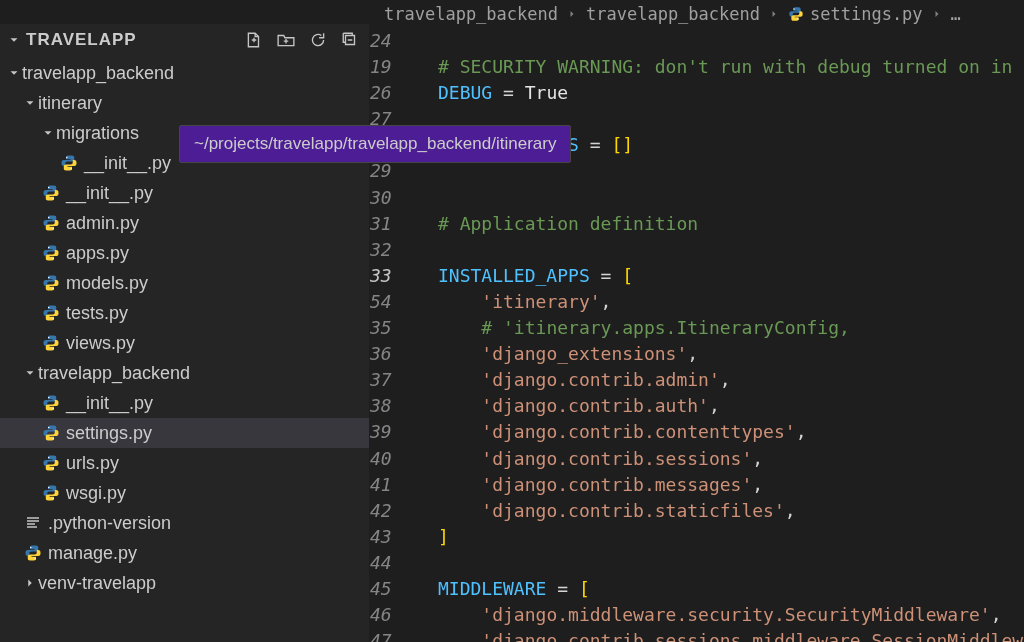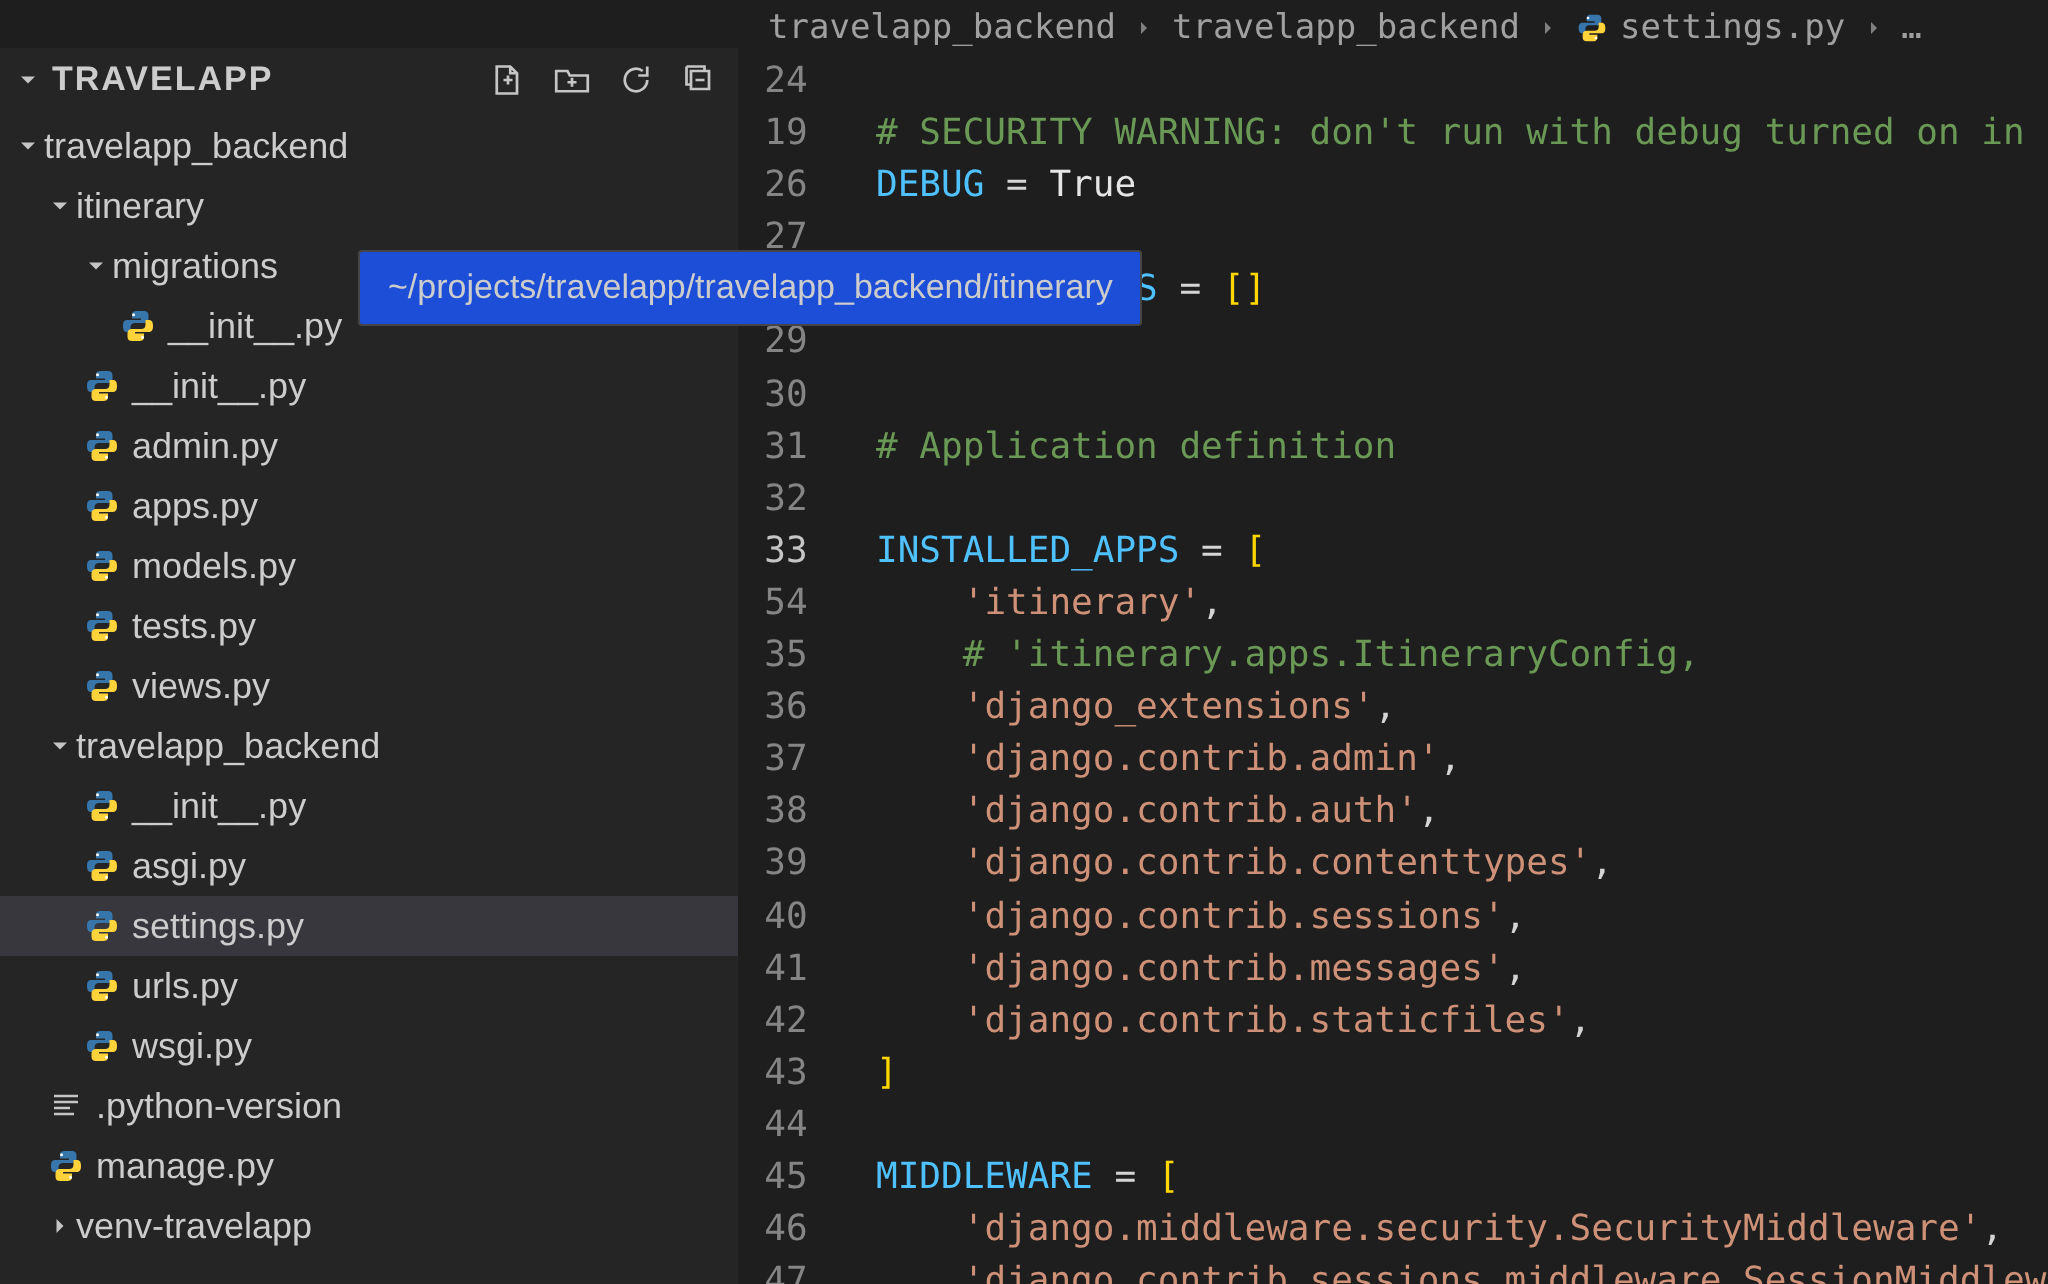--- a/index.html
+++ b/index.html
@@ -65,21 +65,21 @@
     margin-right: 4px;
   }
   .indent-0 { padding-left: 6px; }
   .indent-1 { padding-left: 22px; }
   .indent-2 { padding-left: 40px; }
   .indent-3 { padding-left: 58px; }
   .tooltip {
     position: absolute;
     top: 101px;
     left: 179px;
-    background: #1d4ed8;
+    background: #4c1d95;
     border: 1px solid #454545;
     color: #cccccc;
     padding: 8px 14px;
     font-size: 17px;
     white-space: nowrap;
     z-index: 10;
     border-radius: 2px;
   }
   .editor {
     flex: 1;
@@ -101,25 +101,26 @@
   .bc-sep { color: #808080; }
   .code-area {
     flex: 1;
     display: flex;
     font-size: 18px;
     line-height: 26.1px;
     overflow: hidden;
   }
   .gutter {
     width: 68px;
-    text-align: center;
+    text-align: left;
     color: #858585;
     padding-right: 22px;
     position: relative;
     user-select: none;
+    font-style: italic;
   }
   .gutter-line { height: 26.1px; position: relative; }
   .gutter-line.current { color: #c6c6c6; }
   .code-lines { flex: 1; white-space: pre; }
   .code-line { height: 26.1px; }
   .c-comment { color: #6a9955; }
   .c-var-const { color: #4fc1ff; }
   .c-op { color: #d4d4d4; }
   .c-bool { color: #e5e5e5; }
   .c-bracket { color: #ffd700; }
@@ -276,31 +277,20 @@
       <div class="tree-row indent-2">
         <span class="file-icon">
           <svg width="18" height="18" viewBox="0 0 24 24">
             <path fill="#3776ab" d="M11 2c-3 0-3 2-3 3v2h6v1H5c-2 0-3 1-3 4s1 4 3 4h2v-3c0-2 1-3 3-3h6c2 0 3-1 3-3V5c0-2-1-3-3-3h-5z"></path>
             <circle cx="9" cy="4.5" r="1" fill="#fff"></circle>
             <path fill="#ffd43b" d="M13 22c3 0 3-2 3-3v-2h-6v-1h9c2 0 3-1 3-4s-1-4-3-4h-2v3c0 2-1 3-3 3H8c-2 0-3 1-3 3v2c0 2 1 3 3 3h5z"></path>
             <circle cx="15" cy="19.5" r="1" fill="#fff"></circle>
           </svg>
         </span>
         <span>__init__.py</span>
-      </div>
-      <div class="tree-row indent-2">
-        <span class="file-icon">
-          <svg width="18" height="18" viewBox="0 0 24 24">
-            <path fill="#3776ab" d="M11 2c-3 0-3 2-3 3v2h6v1H5c-2 0-3 1-3 4s1 4 3 4h2v-3c0-2 1-3 3-3h6c2 0 3-1 3-3V5c0-2-1-3-3-3h-5z"></path>
-            <circle cx="9" cy="4.5" r="1" fill="#fff"></circle>
-            <path fill="#ffd43b" d="M13 22c3 0 3-2 3-3v-2h-6v-1h9c2 0 3-1 3-4s-1-4-3-4h-2v3c0 2-1 3-3 3H8c-2 0-3 1-3 3v2c0 2 1 3 3 3h5z"></path>
-            <circle cx="15" cy="19.5" r="1" fill="#fff"></circle>
-          </svg>
-        </span>
-        <span>asgi.py</span>
       </div>
       <div class="tree-row indent-2 selected">
         <span class="file-icon">
           <svg width="18" height="18" viewBox="0 0 24 24">
             <path fill="#3776ab" d="M11 2c-3 0-3 2-3 3v2h6v1H5c-2 0-3 1-3 4s1 4 3 4h2v-3c0-2 1-3 3-3h6c2 0 3-1 3-3V5c0-2-1-3-3-3h-5z"></path>
             <circle cx="9" cy="4.5" r="1" fill="#fff"></circle>
             <path fill="#ffd43b" d="M13 22c3 0 3-2 3-3v-2h-6v-1h9c2 0 3-1 3-4s-1-4-3-4h-2v3c0 2-1 3-3 3H8c-2 0-3 1-3 3v2c0 2 1 3 3 3h5z"></path>
             <circle cx="15" cy="19.5" r="1" fill="#fff"></circle>
           </svg>
         </span>

